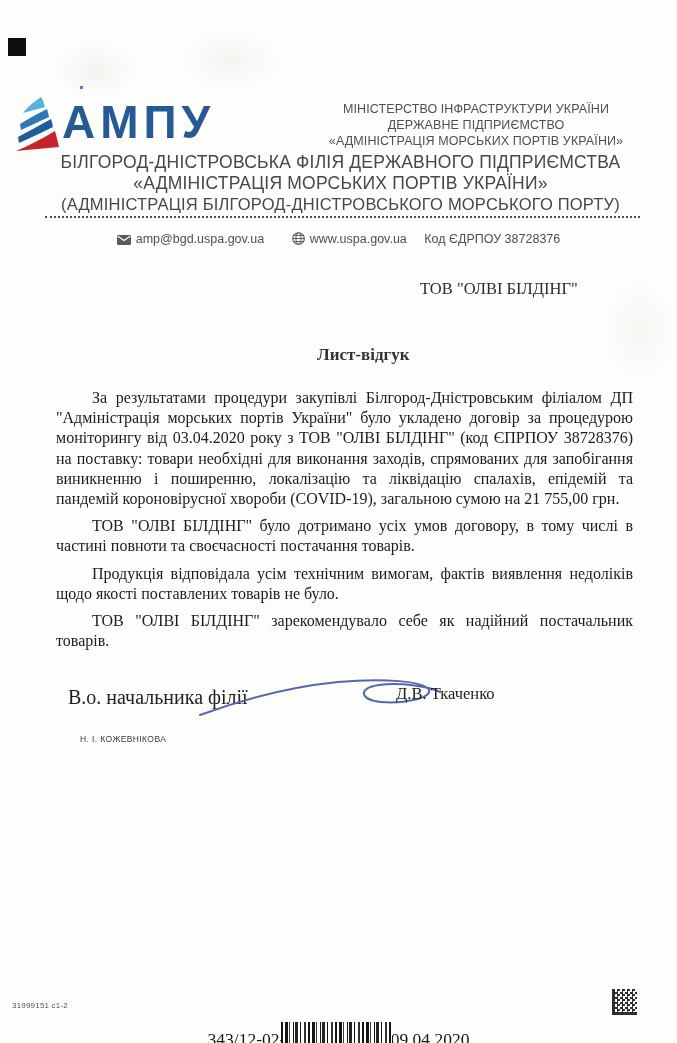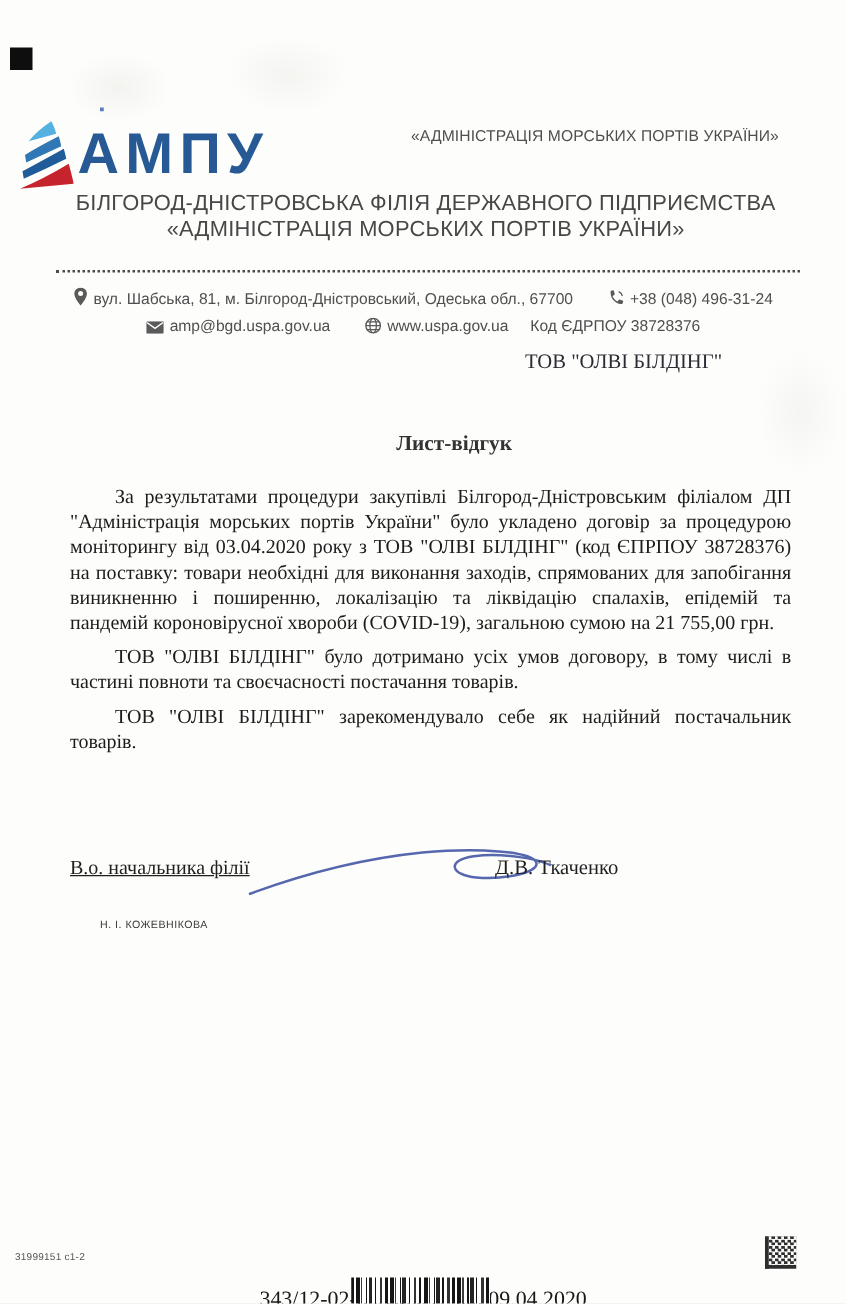--- a/index.html
+++ b/index.html
@@ -62,21 +62,21 @@
 
   .letter-title { position:absolute; left:273px; top:345px; font-weight:bold; font-size:17px; color:#333;margin-left:44px; }
 
   .body-text {
     position:absolute; left:56px; right:44px; top:388px;
     font-size:16px; line-height:20.2px; text-align:justify; color:#1c1c1c;
   }
   .body-text p { text-indent:36px; margin:0 0 7px 0; }
 
   .sign-row { position:absolute; left:56px; right:44px; top:676px; height:44px; }
-  .sign-position { position:absolute; left:0; top:10px; font-size:16px;text-decoration:underline; }
+  .sign-position { position:absolute; left:12px; top:10px; font-size:20px; }
   .sign-scribble { position:absolute; left:140px; top:-2px; width:260px; height:44px; }
   .sign-name { position:absolute; left:340px; top:8px; font-size:16.5px; }
 
   .executor {
     position:absolute; left:57px; top:734px;
     font-family:"Liberation Sans","DejaVu Sans",sans-serif;
     font-size:8.5px; letter-spacing:0.4px; color:#3a3a3a; font-weight:500;padding-left:23px;
   }
 
   .scan-id {
@@ -116,40 +116,34 @@
 
   <svg class="logo-icon" viewBox="0 0 44 58">
     <path d="M26 1 Q14 9 8 17 L30 11 Q28 4 26 1 Z" fill="#55b1e0"></path>
     <path d="M32 13 Q16 21 5 28 L6 34 Q21 27 34 21 Q33 16 32 13 Z" fill="#2f77b5"></path>
     <path d="M36 23 Q18 33 3 41 L4 47 Q22 39 38 31 Q37 26 36 23 Z" fill="#1f5c99"></path>
     <path d="M40 35 Q20 47 1 55 L44 51 Q42 42 40 35 Z" fill="#c5242c"></path>
   </svg>
   <div class="logo-abbr" style="color:#275a94;text-align:right;">АМПУ</div>
 
   <div class="ministry">
+    <div>МІНІСТЕРСТВО ІНФРАСТРУКТУРИ УКРАЇНИ</div>
+    <div>ДЕРЖАВНЕ ПІДПРИЄМСТВО</div>
     <div>«АДМІНІСТРАЦІЯ МОРСЬКИХ ПОРТІВ УКРАЇНИ»</div>
   </div>
 
   <div class="branch">
     <div class="branch-l1">БІЛГОРОД-ДНІСТРОВСЬКА ФІЛІЯ ДЕРЖАВНОГО ПІДПРИЄМСТВА</div>
     <div class="branch-l2">«АДМІНІСТРАЦІЯ МОРСЬКИХ ПОРТІВ УКРАЇНИ»</div>
+    <div class="branch-l3">(АДМІНІСТРАЦІЯ БІЛГОРОД-ДНІСТРОВСЬКОГО МОРСЬКОГО ПОРТУ)</div>
   </div>
 
   <div class="dotted-sep"></div>
 
   <div class="contact">
-    <div class="contact-row">
-      <svg class="cicon" width="11" height="15" viewBox="0 0 12 16">
-        <path d="M6 0C2.7 0 .5 2.3.5 5.2.5 9 6 15.5 6 15.5s5.5-6.5 5.5-10.3C11.5 2.3 9.3 0 6 0zm0 7.3a2.2 2.2 0 1 1 0-4.4 2.2 2.2 0 0 1 0 4.4z" fill="#5a5a5a"></path>
-      </svg><span>вул. Шабська, 81, м. Білгород-Дністровський, Одеська обл., 67700</span><span class="gap"></span>
-      <svg class="cicon" width="13" height="13" viewBox="0 0 12 12">
-        <path d="M2.4.5 4.5.1c.5 1.2.7 2.3.8 3.4L3.7 4.4c.6 1.8 2 3.2 3.7 4L8.5 7c1.1.2 2.2.5 3.2 1.1l-.6 2.1s-3 .8-6.3-2.3C1.6 4.9 2.4.5 2.4.5z" fill="#5a5a5a"></path>
-        <path d="M8.2 1.2c1.4.6 2.4 1.7 2.8 3.1" stroke="#5a5a5a" stroke-width="1" fill="none"></path>
-      </svg><span>+38 (048) 496-31-24</span>
-    </div>
     <div class="contact-row">
       <svg class="cicon" width="14" height="10" viewBox="0 0 14 10">
         <rect x="0" y="0" width="14" height="10" rx="1" fill="#5a5a5a"></rect>
         <path d="M0.5 1 7 5.6 13.5 1" stroke="#fdfdfc" stroke-width="1.2" fill="none"></path>
       </svg><span>amp@bgd.uspa.gov.ua</span><span class="gap"></span>
       <svg class="cicon" width="13" height="13" viewBox="0 0 13 13">
         <circle cx="6.5" cy="6.5" r="5.8" stroke="#5a5a5a" stroke-width="1.1" fill="none"></circle>
         <ellipse cx="6.5" cy="6.5" rx="2.6" ry="5.8" stroke="#5a5a5a" stroke-width="1" fill="none"></ellipse>
         <path d="M.7 6.5h11.6M1.4 3.4h10.2M1.4 9.6h10.2" stroke="#5a5a5a" stroke-width="1" fill="none"></path>
       </svg><span>www.uspa.gov.ua</span><span class="gap"></span>
@@ -157,20 +151,21 @@
     </div>
   </div>
 
   <div class="addressee">ТОВ "ОЛВІ БІЛДІНГ"</div>
 
   <div class="letter-title">Лист-відгук</div>
 
   <div class="body-text">
     <p>За результатами процедури закупівлі Білгород-Дністровським філіалом ДП "Адміністрація морських портів України" було укладено договір за процедурою моніторингу від 03.04.2020 року з ТОВ "ОЛВІ БІЛДІНГ" (код ЄПРПОУ 38728376) на поставку: товари необхідні для виконання заходів, спрямованих для запобігання виникненню і поширенню, локалізацію та ліквідацію спалахів, епідемій та пандемій короновірусної хвороби (COVID-19), загальною сумою на 21 755,00 грн.</p>
     <p>ТОВ "ОЛВІ БІЛДІНГ" було дотримано усіх умов договору, в тому числі в частині повноти та своєчасності постачання товарів.</p>
+    <p>Продукція відповідала усім технічним вимогам, фактів виявлення недоліків щодо якості поставлених товарів не було.</p>
     <p>ТОВ "ОЛВІ БІЛДІНГ" зарекомендувало себе як надійний постачальник товарів.</p>
   </div>
 
   <div class="sign-row">
     <div class="sign-position">В.о. начальника філії</div>
     <svg class="sign-scribble" viewBox="0 0 260 44">
       <path d="M4 41 C42 27 92 13 142 8 C187 4 229 7 233 16 C236 24 207 30 185 28 C164 26 161 14 183 11 C206 8 234 13 244 18" fill="none" stroke="#5767ae" stroke-width="2" stroke-linecap="round"></path>
     </svg>
     <div class="sign-name">Д.В. Ткаченко</div>
   </div>

